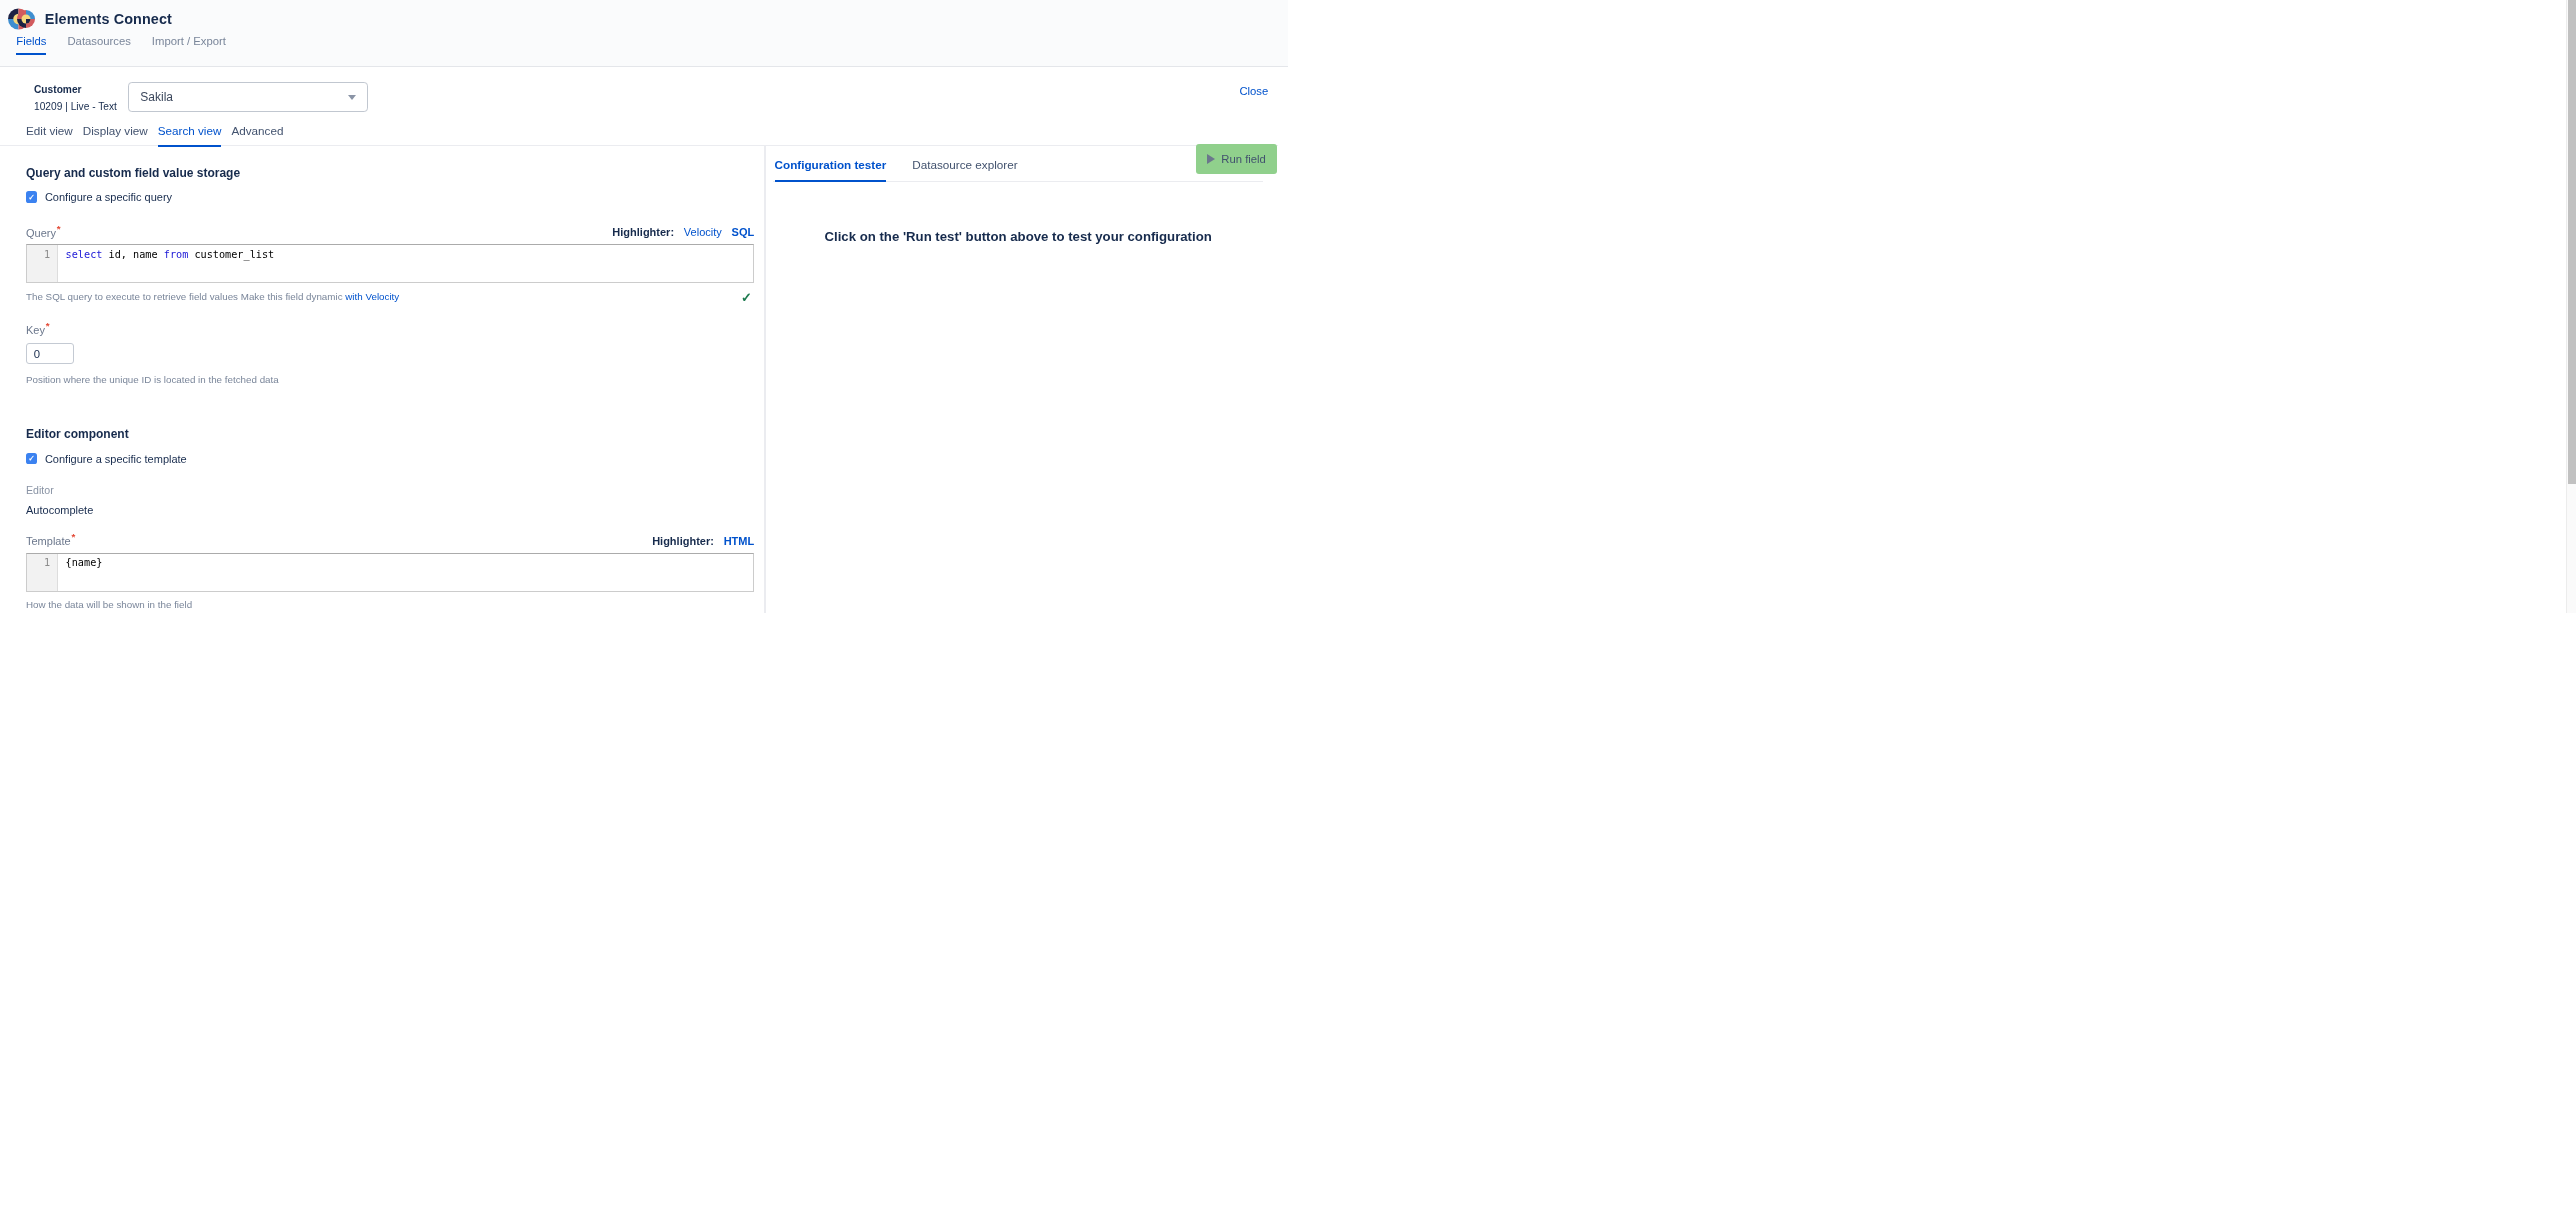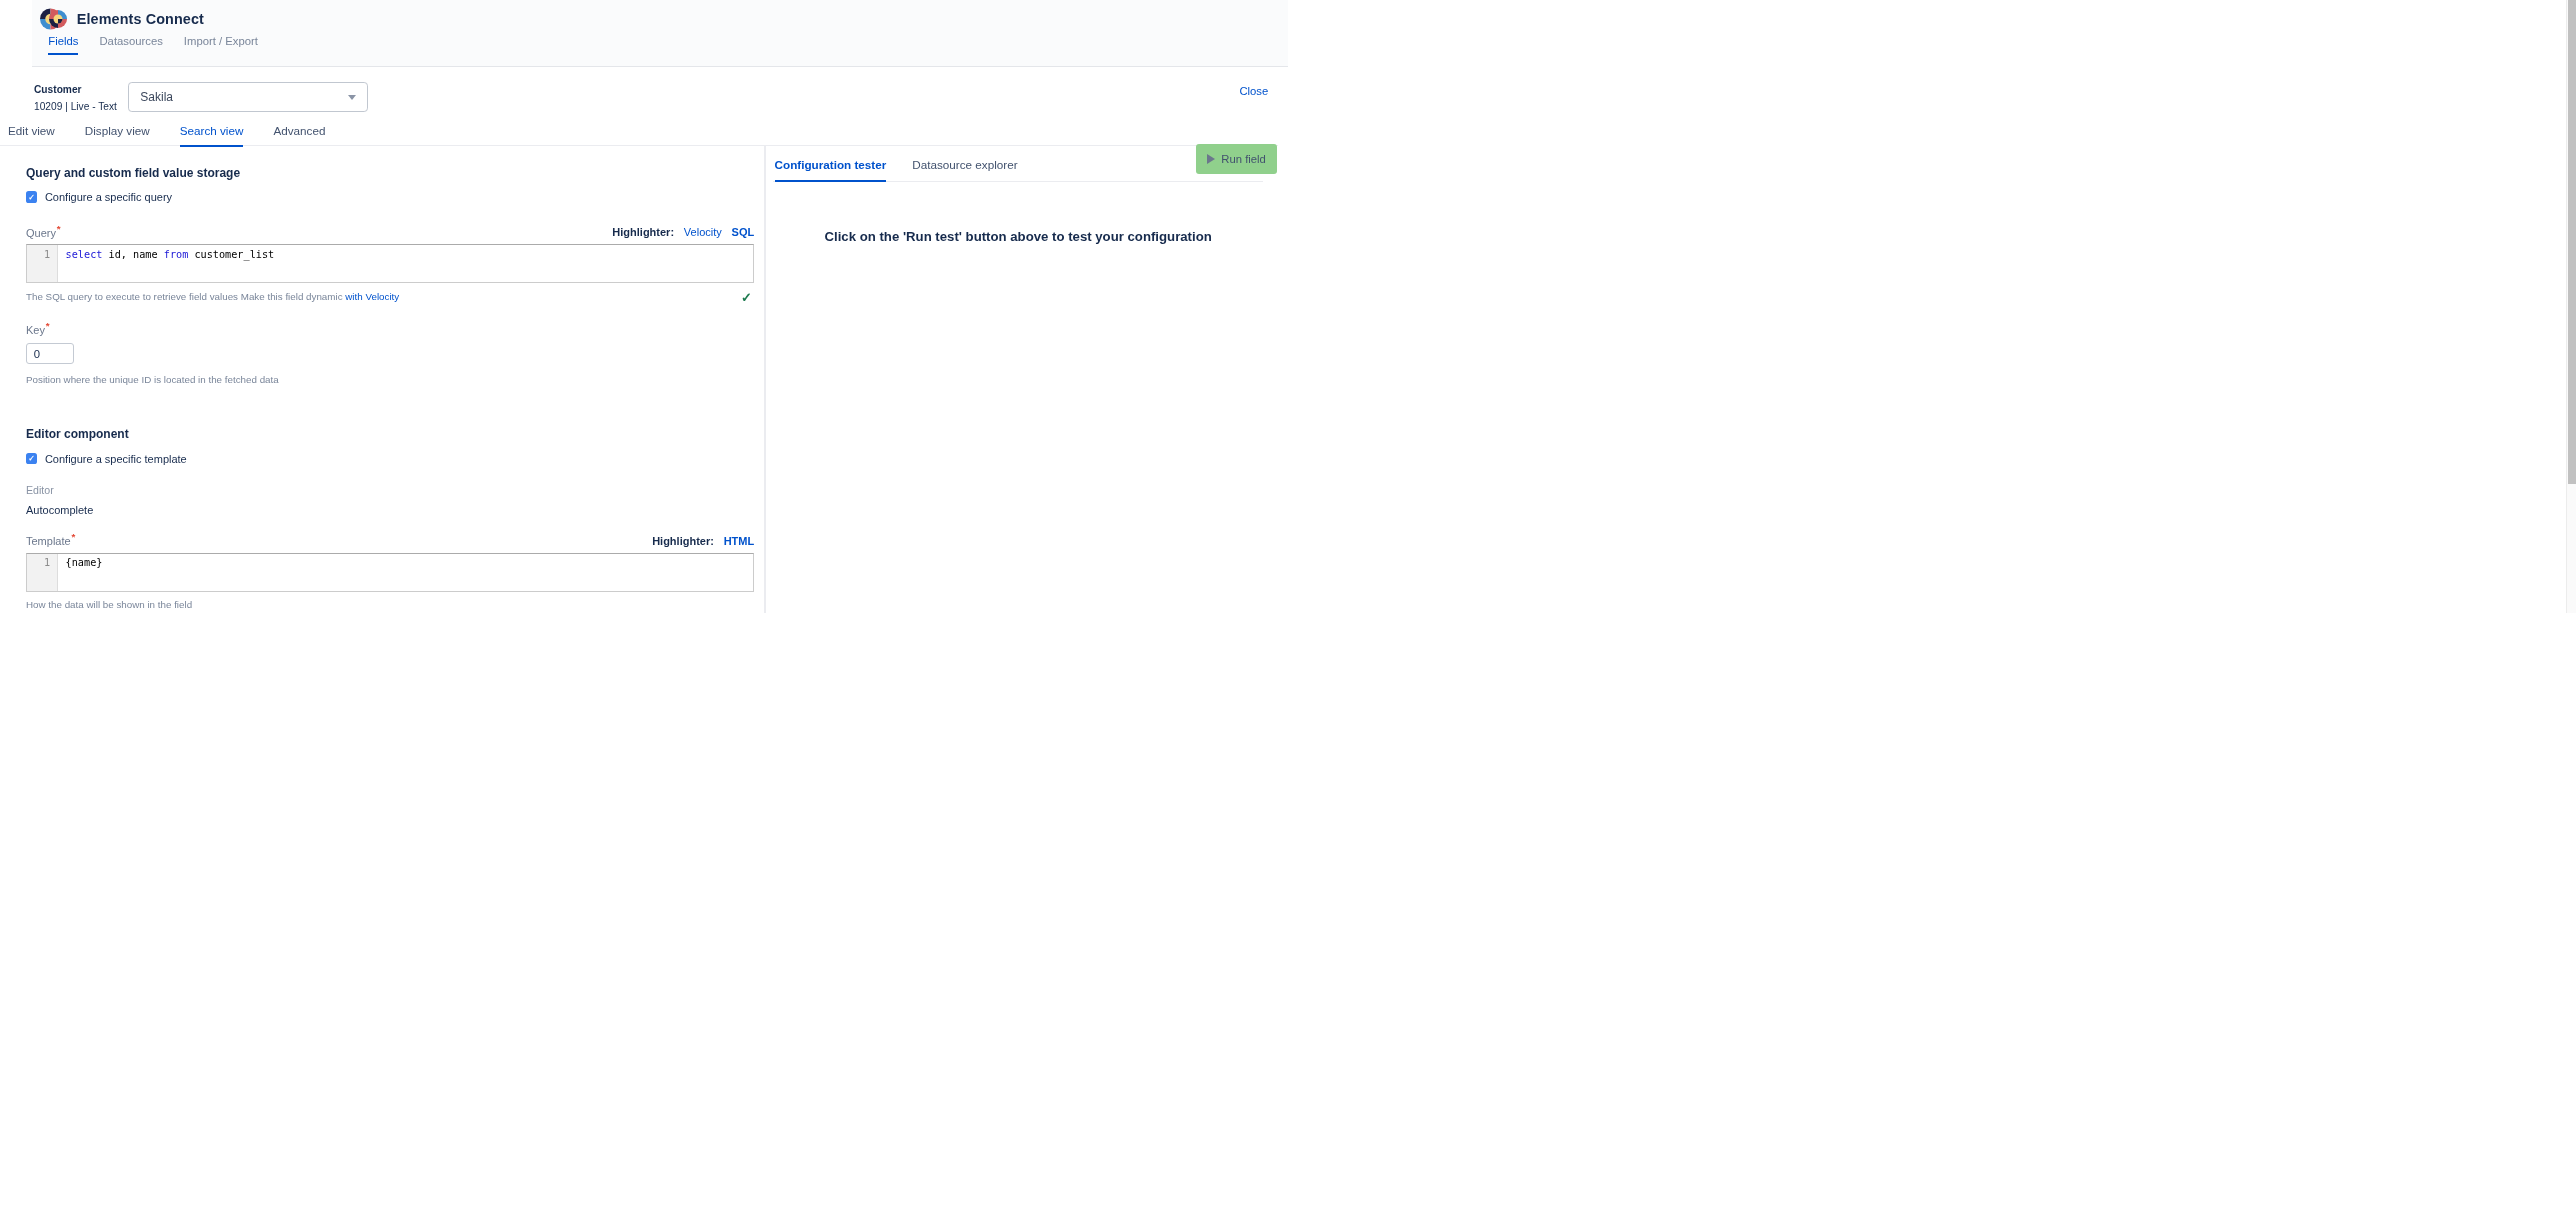--- a/index.html
+++ b/index.html
@@ -1,40 +1,40 @@
 <!DOCTYPE html>
 <html style="font-size:12px"><head>
 <meta charset="utf-8">
 <style>
   * { margin:0; padding:0; box-sizing:border-box; }
   html,body { width:1288px; height:613px; overflow:hidden; background:#fff;
     font-family:"Liberation Sans", sans-serif; color:#172B4D; }
 
   
-  .app-header { height:67px; background:#FAFBFC; border-bottom:0.8px solid #E4E6EA; padding-left:8px;margin-left:32px; }
+  .app-header { height:67px; background:#FAFBFC; border-bottom:0.8px solid #E4E6EA; padding-left:8px; }
   .brand-row { display:flex; align-items:center; gap:9.8px; padding-top:8.3px; height:30px; }
   .app-title { font-size:14.4px; font-weight:600; color:#172B4D; letter-spacing:0.1px; }
   .top-tabs { display:flex; gap:21px; padding-left:8.3px; margin-top:4.5px; }
   .top-tab { font-size:11.3px; color:#7A869A; font-weight:400; padding-bottom:6px; cursor:pointer; }
   .top-tab.active { color:#0052CC; border-bottom:2.3px solid #0052CC; }
 
   
   .field-bar { display:flex; align-items:flex-start; padding:15px 19.7px 0 34px; }
   .field-info { width:94px; margin-top:1.5px; }
   .field-name { font-size:10.2px; font-weight:700; }
   .field-meta { font-size:10.2px; margin-top:6px; }
   .ds-select { width:240px; height:30px; border:0.8px solid #C1C7D0; border-radius:3.8px;
     display:flex; align-items:center; justify-content:space-between; padding:0 11.3px;
     font-size:12px; color:#3B475C; background:#fff; cursor:pointer; }
   .caret-down { width:0; height:0; border-left:4.5px solid transparent; border-right:4.5px solid transparent;
     border-top:5.3px solid #8A94A6; }
   .close-link { margin-left:auto; color:#0052CC; font-size:11.3px; margin-top:3px; cursor:pointer; text-decoration:none; }
 
   
-  .view-tabs { display:flex; gap:30px; padding-left:8px; margin-top:12px;
+  .view-tabs { display:flex; gap:10px; padding-left:26px; margin-top:12px;
     border-bottom:1.5px solid #EBECF0; margin-right:9.8px; }
   .view-tab { font-size:11.7px; font-weight:500; color:#42526E; padding-bottom:7.6px; cursor:pointer; }
   .view-tab.active { color:#0052CC; border-bottom:2.3px solid #0052CC; margin-bottom:-1.5px; }
 
   
   .main { display:flex; align-items:stretch; min-height:468px; }
   .left-pane { width:764px; padding:19.7px 9.8px 0 26px; }
   .v-divider { width:1.5px; background:#EBECF0; }
   .right-pane { flex:1; position:relative; padding:12px 15px 0 7.6px; margin-right:9.8px; }
 

